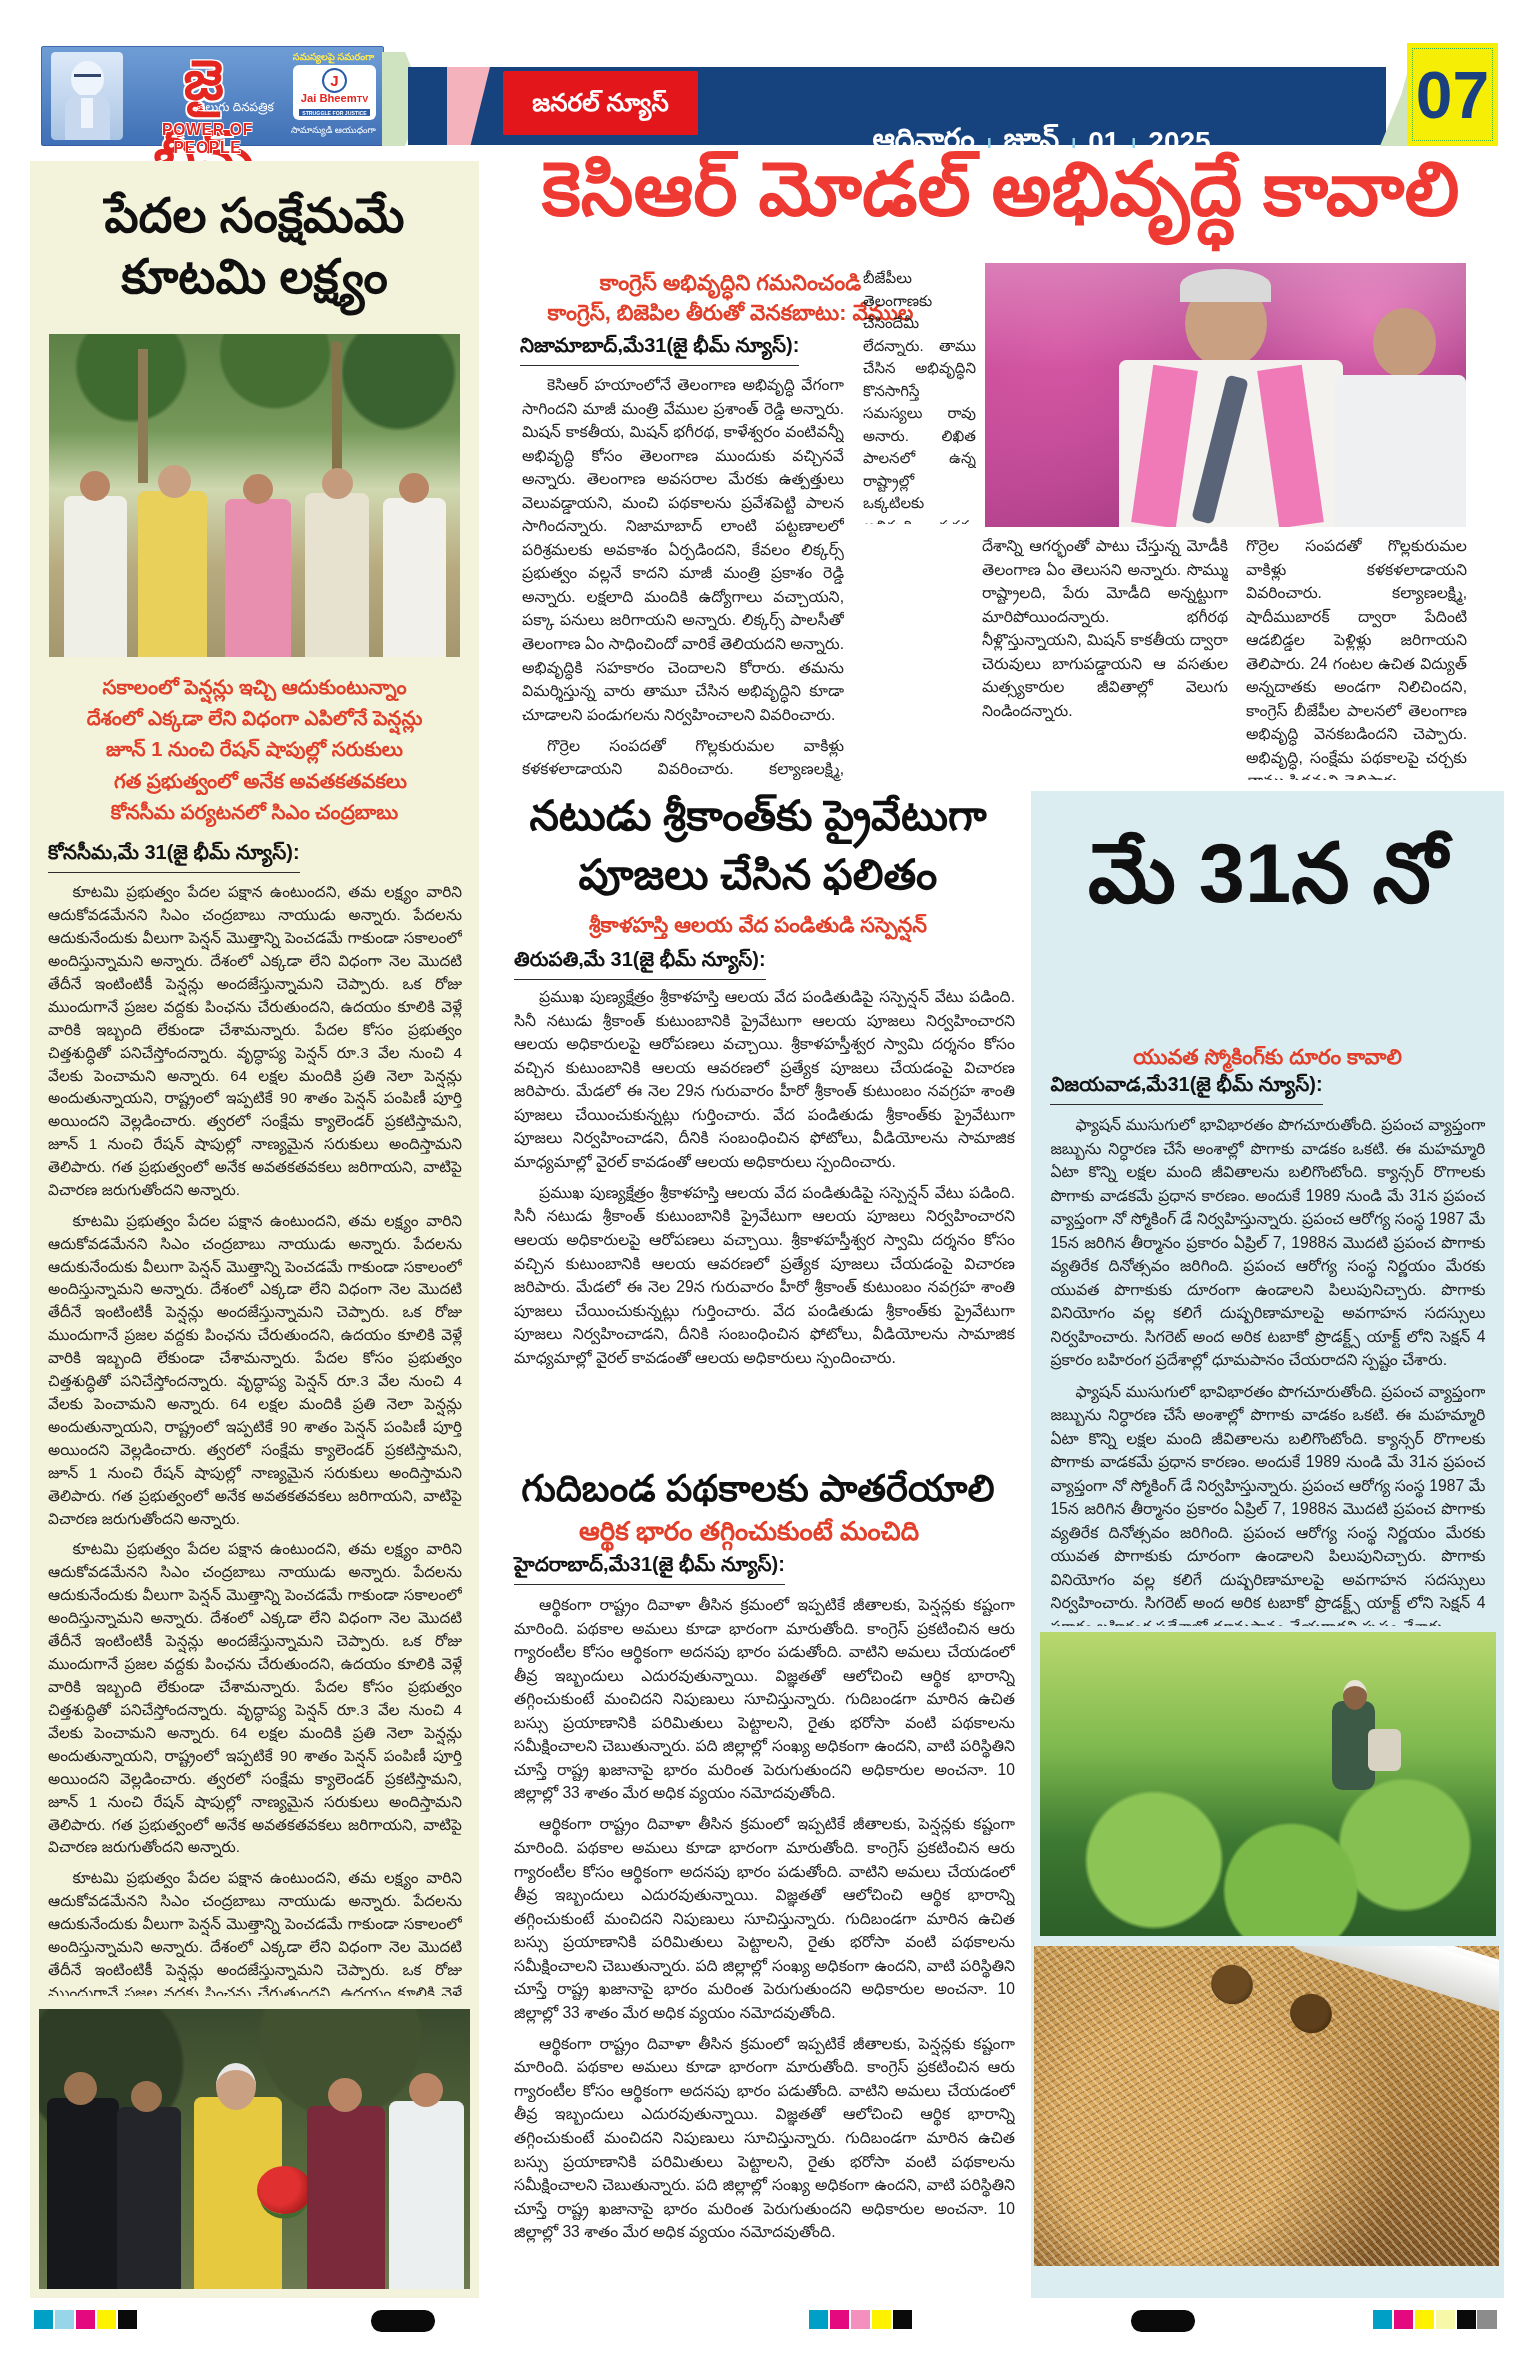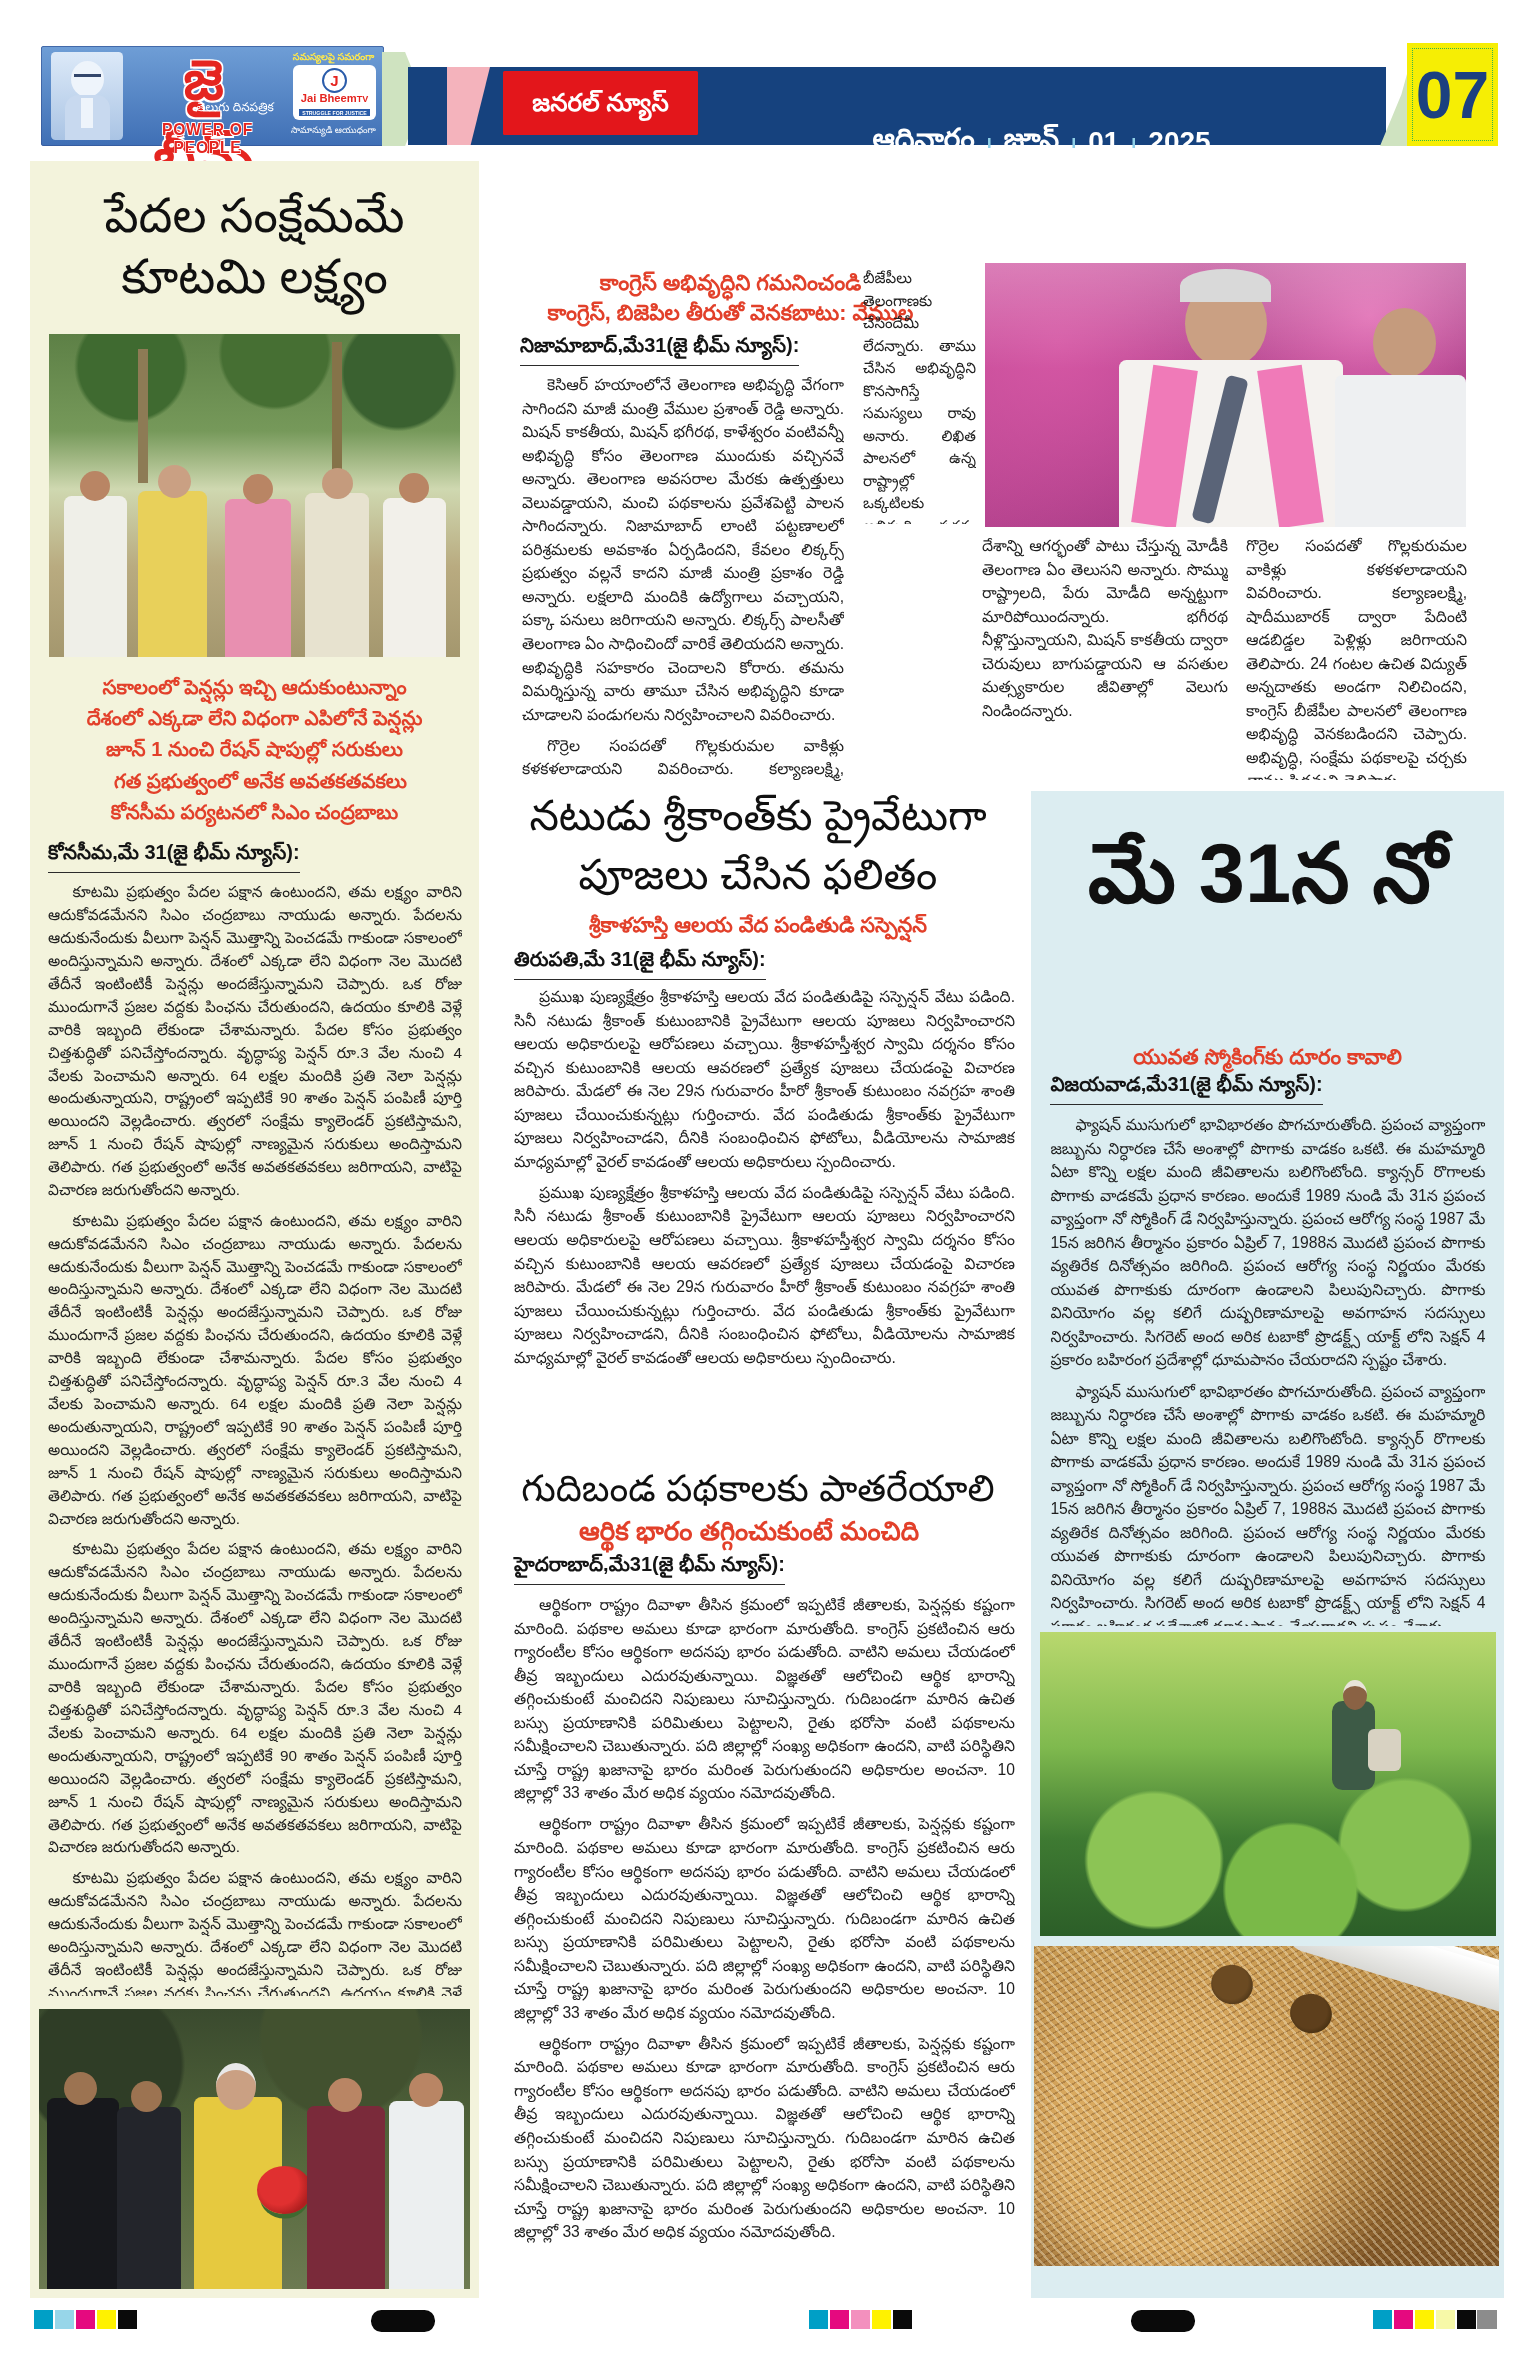--- a/index.html
+++ b/index.html
@@ -1,19 +1,19 @@
 <!DOCTYPE html>
 <html style="font-size:12px"><head>
 <meta charset="utf-8">
 <style>
   html,body{margin:0;padding:0;background:#ffffff;}
   #canvas{position:relative;width:1541px;height:2377px;background:#ffffff;overflow:hidden;
           font-family:"Liberation Sans","DejaVu Sans",sans-serif;}
   .abs{position:absolute;}
-  .hl{font-weight:400;color:#101010;text-align:center;line-height:1.18;}
+  .hl{font-weight:700;color:#101010;text-align:center;line-height:1.18;}
   .sub{color:#e2402a;font-weight:700;text-align:center;line-height:1.35;}
   .dl{font-weight:700;color:#141414;border-bottom:1.5px solid #2b2b2b;display:inline-block;
       padding-bottom:3px;font-size:20px;}
   .body{color:#1d1d1d;font-size:15.7px;line-height:1.5;text-align:justify;overflow:hidden;}
   .body p{margin:0 0 7.5px 0;text-indent:1.6em;}
   .ph{overflow:hidden;position:absolute;}
   .sq{width:19.4px;height:19.4px;display:inline-block;margin-right:1.5px;}
   .blob{position:absolute;width:64px;height:22.4px;background:#0a0a0a;border-radius:10.4px;}
   .figure{position:absolute;border-radius:7.5px 7.5px 0 0;}
   .head{position:absolute;border-radius:50%;}
@@ -65,20 +65,21 @@
       <span>2025</span>
     </div>
   </div>
 
   <div class="abs" style="left:1380px;top:52px;width:33px;height:94px;background:#cfe3c0;clip-path:polygon(100% 0,100% 100%,0 100%,65% 45%);"></div>
   <div class="abs" style="left:1407px;top:43px;width:91px;height:103px;background:#f6ee04;outline:1.5px dotted #39b54a;outline-offset:-6.7px;
               display:flex;align-items:center;justify-content:center;">
     <span style="color:#1b4080;font-size:66px;font-weight:900;">07</span>
   </div>
 
+  <div class="abs" style="left:501px;top:148px;width:999px;text-align:center;font-size:75px;font-weight:900;color:#ef3a33;line-height:1.1;">కెసిఆర్ మోడల్ అభివృద్ధే కావాలి</div>
 
   <div class="abs sub" style="left:522px;top:268px;width:417px;font-size:21.6px;">కాంగ్రెస్ అభివృద్ధిని గమనించండి</div>
   <div class="abs sub" style="left:507px;top:298px;width:447px;font-size:21.6px;">కాంగ్రెస్, బిజెపిల తీరుతో వెనకబాటు: వేముల</div>
   <div class="abs" style="left:520px;top:334px;">
     <span class="dl">నిజామాబాద్,మే31(జై భీమ్ న్యూస్):</span>
   </div>
 
   <div class="ph" style="left:985px;top:263px;width:481px;height:264px;background:
               radial-gradient(circle at 80% 20%, #e06ab2 0%, transparent 40%),
               radial-gradient(circle at 15% 30%, #d557a4 0%, transparent 45%),

